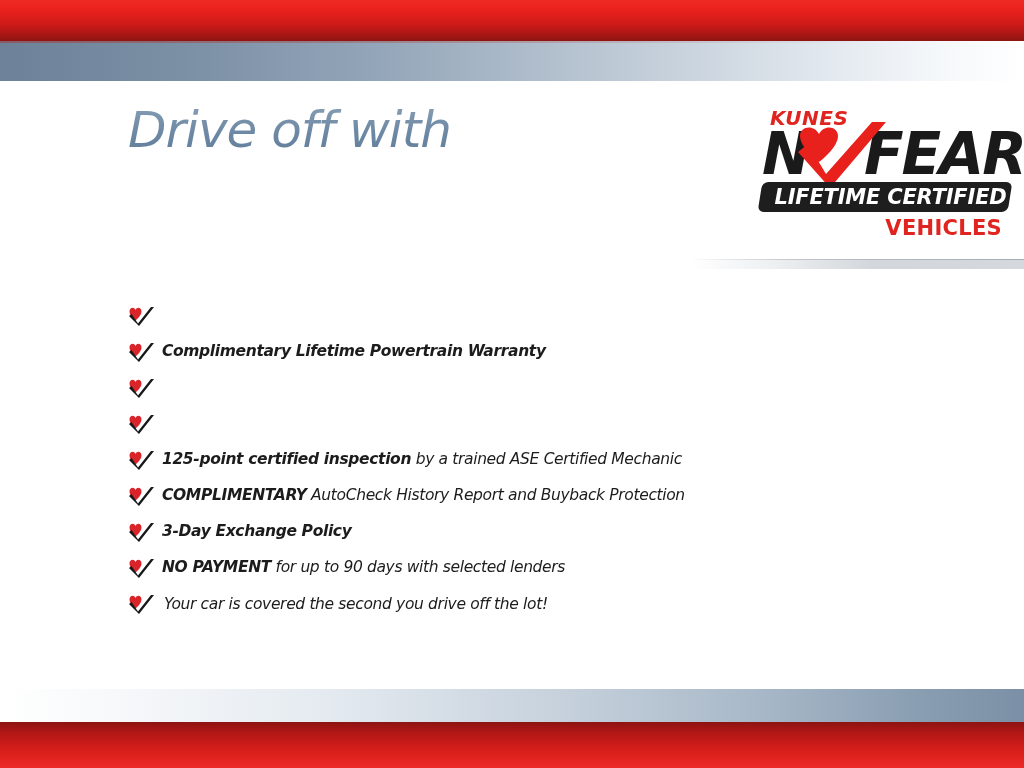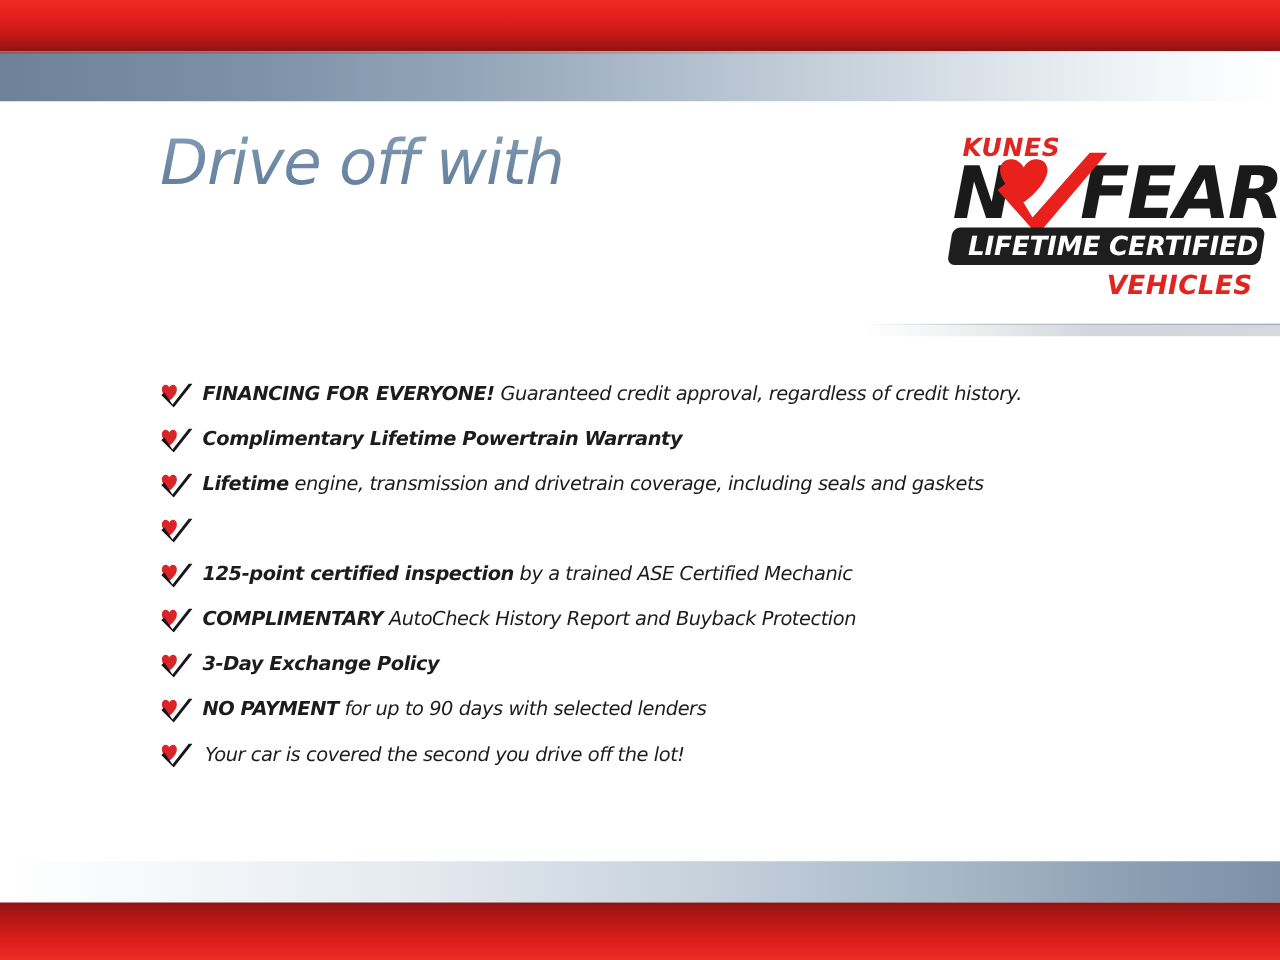--- a/index.html
+++ b/index.html
@@ -176,21 +176,20 @@
     font-style: italic;
     letter-spacing: -.2px;
     color: #ffffff;
   }
   .logo-vehicles {
     position: absolute;
     right: 8px; top: 110px;
     font-family: "DejaVu Sans", sans-serif;
     font-size: 21px;
     font-weight: bold;
-    font-style: italic;
     letter-spacing: .3px;
     color: #e0241f;
   }
 
   
   .bullets {
     position: absolute;
     left: 128px; top: 305px;
     width: 800px;
   }
@@ -265,37 +264,35 @@
 
   </div>
 
   <div class="bullets">
 
     <div class="bullet">
       <svg class="bullet-icon" viewBox="0 0 52 40">
         <path d="M3 11 C3 3, 12 1, 15 8 C18 1, 27 3, 27 11 C27 20, 15 29, 15 29 C15 29, 3 20, 3 11 Z" fill="#d9242a"></path>
         <path d="M7 16 L20 35 L46 2 L52 2 L22 40 L2 20 Z" fill="#18181a"></path>
       </svg>
-      <div class="bullet-text"><span class="b-strong">FINANCING FOR EVERYONE!</span><span class="b-norm"> Guaranteed credit approval, regardless of credit history.</span></div>
     </div>
 
     <div class="bullet">
       <svg class="bullet-icon" viewBox="0 0 52 40">
         <path d="M3 11 C3 3, 12 1, 15 8 C18 1, 27 3, 27 11 C27 20, 15 29, 15 29 C15 29, 3 20, 3 11 Z" fill="#d9242a"></path>
         <path d="M7 16 L20 35 L46 2 L52 2 L22 40 L2 20 Z" fill="#18181a"></path>
       </svg>
       <div class="bullet-text"><span class="b-strong">Complimentary Lifetime Powertrain Warranty</span><span class="b-norm"></span></div>
     </div>
 
     <div class="bullet">
       <svg class="bullet-icon" viewBox="0 0 52 40">
         <path d="M3 11 C3 3, 12 1, 15 8 C18 1, 27 3, 27 11 C27 20, 15 29, 15 29 C15 29, 3 20, 3 11 Z" fill="#d9242a"></path>
         <path d="M7 16 L20 35 L46 2 L52 2 L22 40 L2 20 Z" fill="#18181a"></path>
       </svg>
-      <div class="bullet-text"><span class="b-strong">Lifetime</span><span class="b-norm"> engine, transmission and drivetrain coverage, including seals and gaskets</span></div>
     </div>
 
     <div class="bullet">
       <svg class="bullet-icon" viewBox="0 0 52 40">
         <path d="M3 11 C3 3, 12 1, 15 8 C18 1, 27 3, 27 11 C27 20, 15 29, 15 29 C15 29, 3 20, 3 11 Z" fill="#d9242a"></path>
         <path d="M7 16 L20 35 L46 2 L52 2 L22 40 L2 20 Z" fill="#18181a"></path>
       </svg>
     </div>
 
     <div class="bullet">

